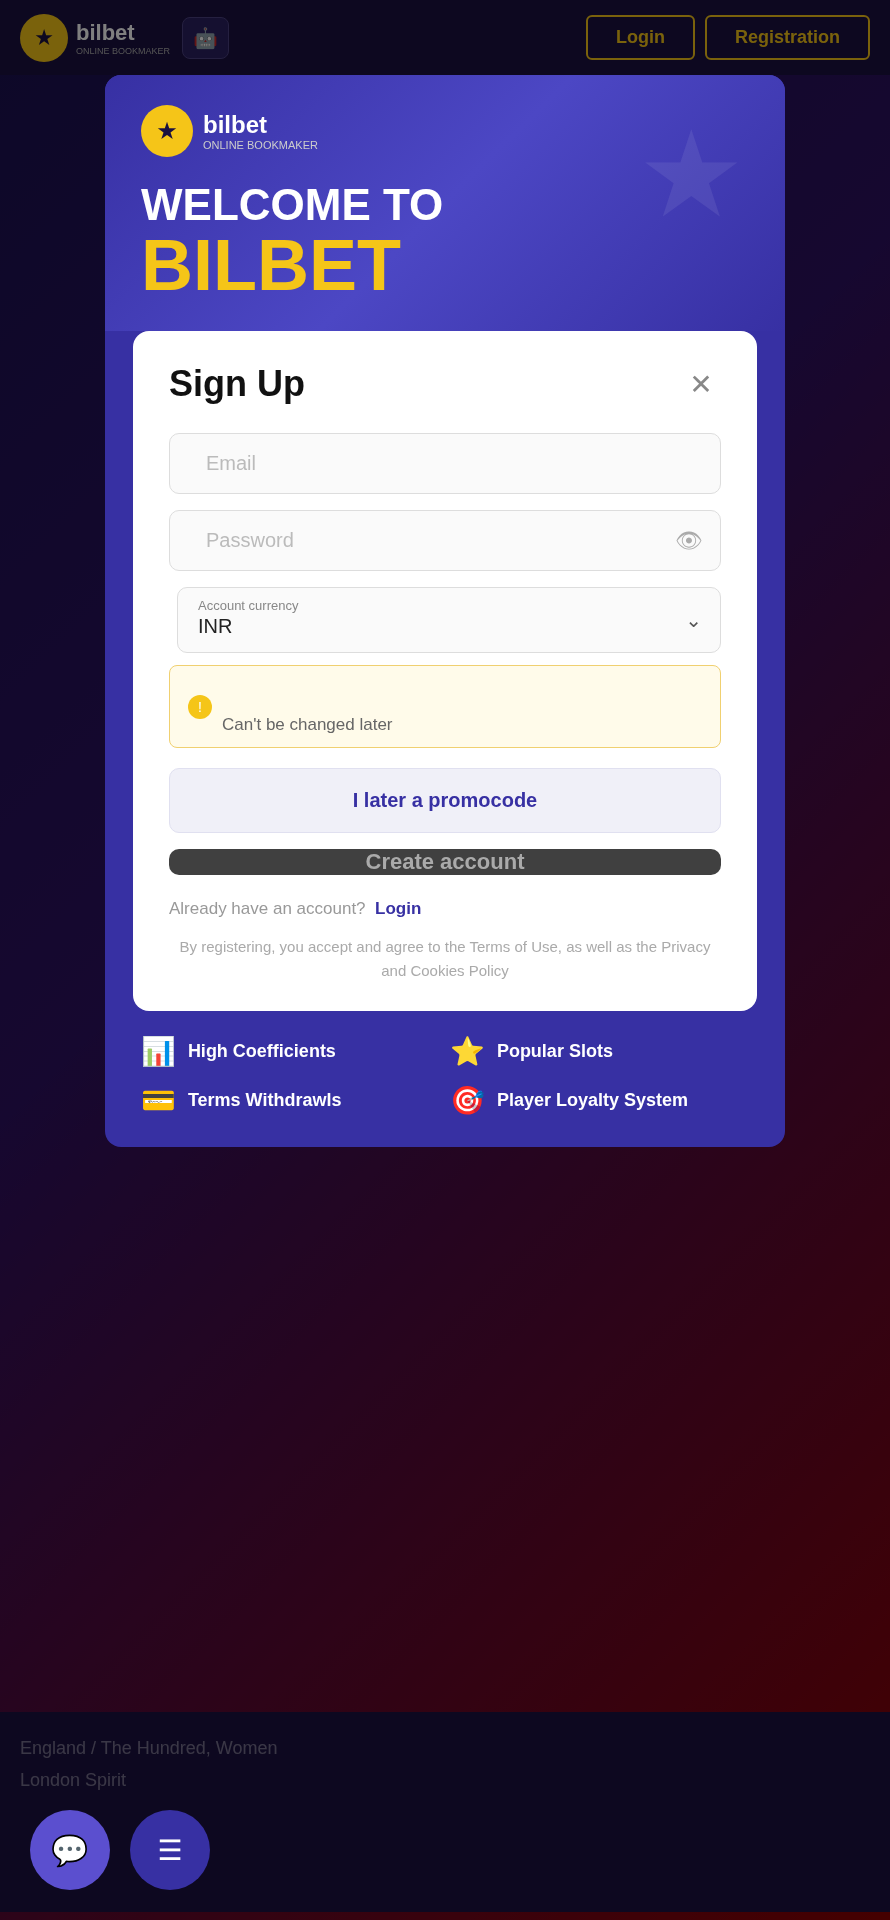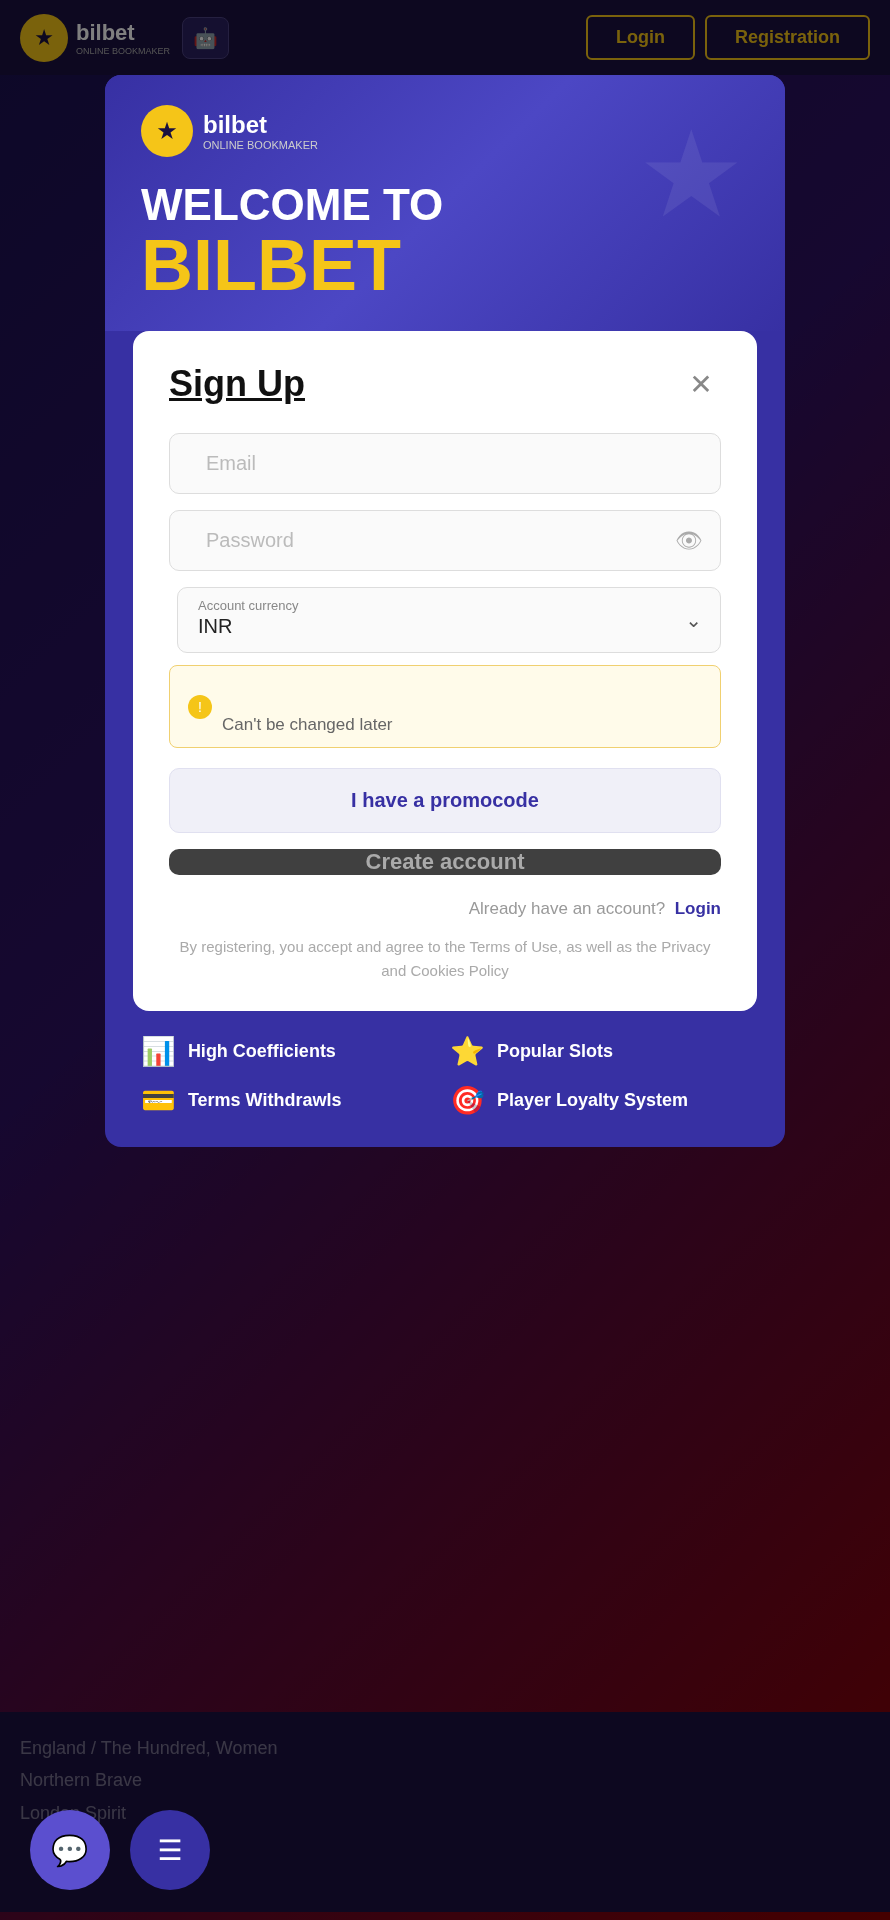--- a/index.html
+++ b/index.html
@@ -213,21 +213,20 @@
       display: flex;
       justify-content: space-between;
       align-items: center;
       margin-bottom: 28px;
     }
 
     .form-title {
       font-size: 36px;
       font-weight: 700;
       color: #111;
-      text-decoration: underline;
     }
 
     .close-btn {
       background: none;
       border: none;
       font-size: 28px;
       color: #888;
       cursor: pointer;
       width: 40px;
       height: 40px;
@@ -355,21 +354,21 @@
       border: none;
       border-radius: 10px;
       font-size: 22px;
       font-weight: 600;
       color: #aaa;
       cursor: pointer;
       margin-bottom: 24px;
     }
 
     .login-prompt {
-      text-align: right;
+      text-align: left;
       font-size: 17px;
       color: #999;
       margin-bottom: 16px;
     }
 
     .login-prompt a {
       color: #3730a3;
       font-weight: 700;
       text-decoration: none;
     }
@@ -473,21 +472,20 @@
   </style>
 </head>
 <body>
 
 <div class="bg-page"></div>
 
 <div class="bg-content">
   <div class="bottom-bar">
     <div class="bottom-bar-text">
       <div>England / The Hundred, Women</div>
-      <div>Northern Brave</div>
       <div>London Spirit</div>
     </div>
   </div>
 </div>
 
 <div class="header">
   <div class="header-left">
     <div class="logo-wrap">
       <div class="logo-icon">★</div>
       <div>
@@ -539,21 +537,21 @@
       <span class="currency-label">Account currency</span>
       <span class="currency-value">INR</span>
       <span class="currency-chevron">⌄</span>
     </div>
 
     <div class="warning-box">
       <div class="warning-icon">!</div>
       <span class="warning-text">Can't be changed later</span>
     </div>
 
-    <button class="promocode-btn">I have a promocode</button>
+    <button class="promocode-btn">I later a promocode</button>
 
     <button class="create-account-btn">Create account</button>
 
     <p class="login-prompt">
       <span>Already have an account?</span>
       &nbsp;<a href="#">Login</a>
     </p>
 
     <p class="terms-text">By registering, you accept and agree to the Terms of Use, as well as the Privacy and Cookies Policy</p>
   </div>

